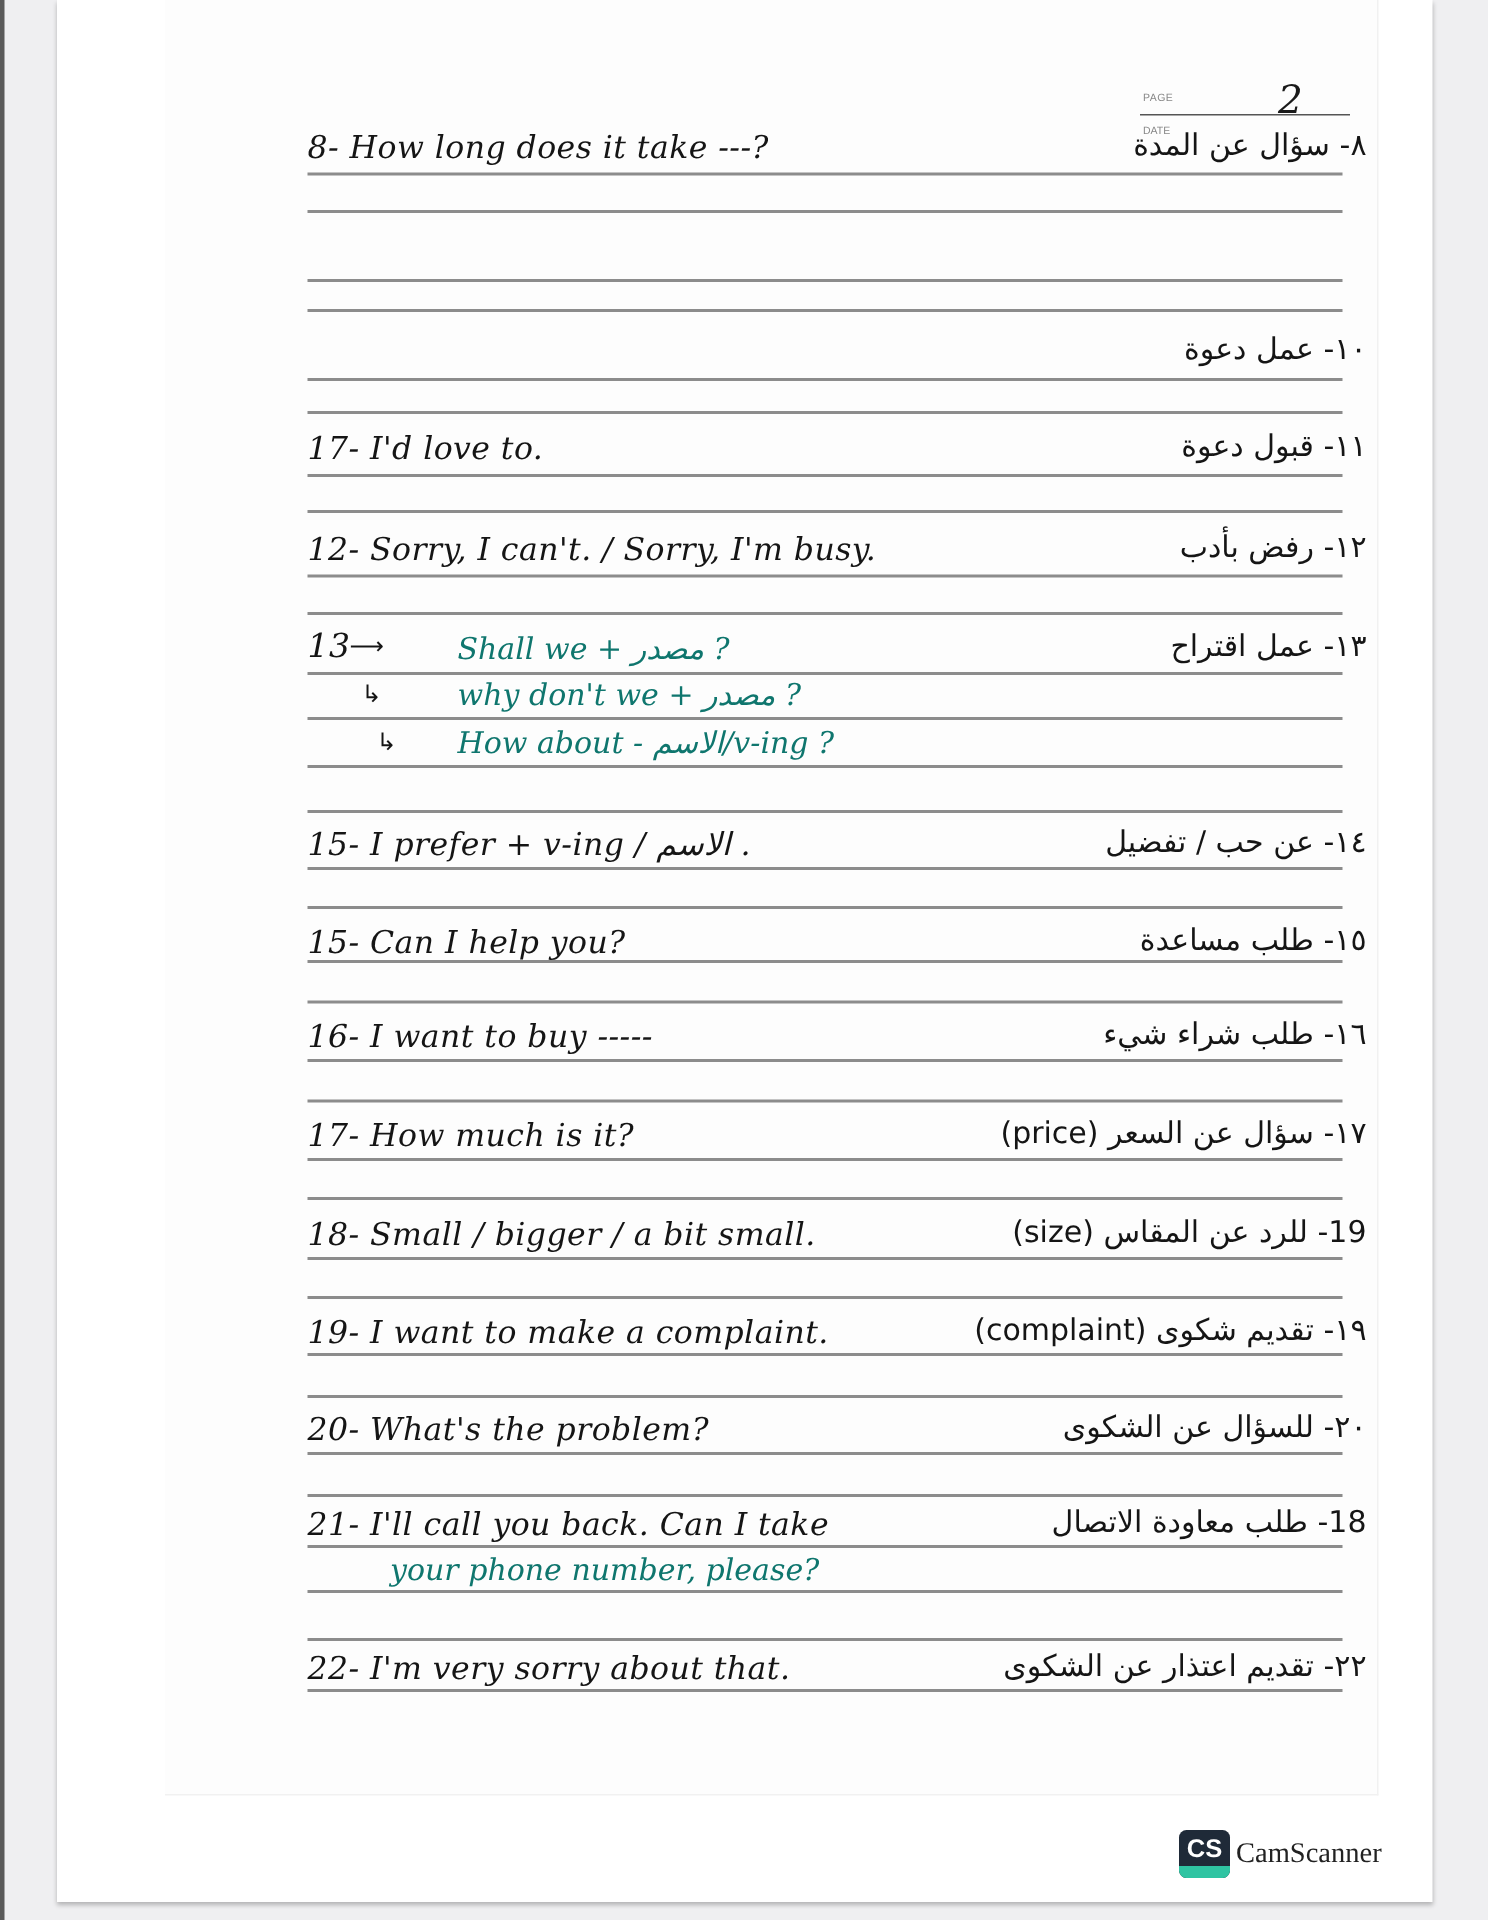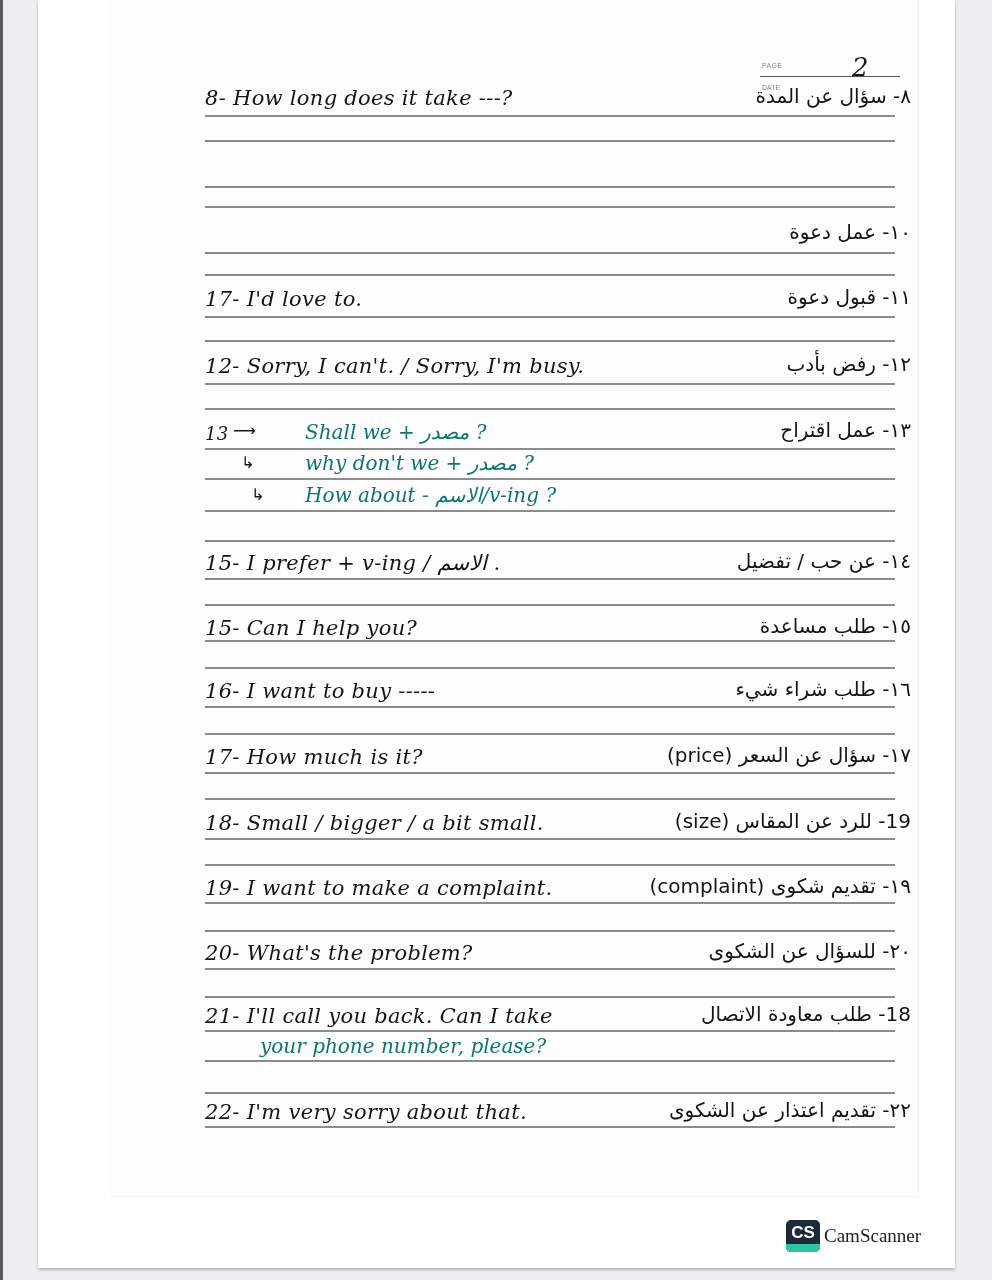--- a/index.html
+++ b/index.html
@@ -120,21 +120,21 @@
       <span class="en"><span>17-</span> <span>I'd love to.</span></span>
       <span class="ar">١١- قبول دعوة</span>
     </div>
 
     <div class="entry" style="top:348px">
       <span class="en"><span>12-</span> <span>Sorry, I can't. / Sorry, I'm busy.</span></span>
       <span class="ar">١٢- رفض بأدب</span>
     </div>
 
     <div class="entry" style="top:414px">
-      <span class="en" style="font-size:18px">13</span>
+      <span class="en" style="font-size:22px">13</span>
       <span class="arrow" style="left:28px; bottom:10px">⟶</span>
       <span class="sub" style="left:100px; bottom:6px">Shall we + مصدر ?</span>
       <span class="ar">١٣- عمل اقتراح</span>
     </div>
     <div class="entry" style="top:444px">
       <span class="arrow" style="left:36px; bottom:8px">↳</span>
       <span class="sub" style="left:100px; bottom:5px">why don't we + مصدر ?</span>
     </div>
     <div class="entry" style="top:476px">
       <span class="arrow" style="left:46px; bottom:8px">↳</span>

